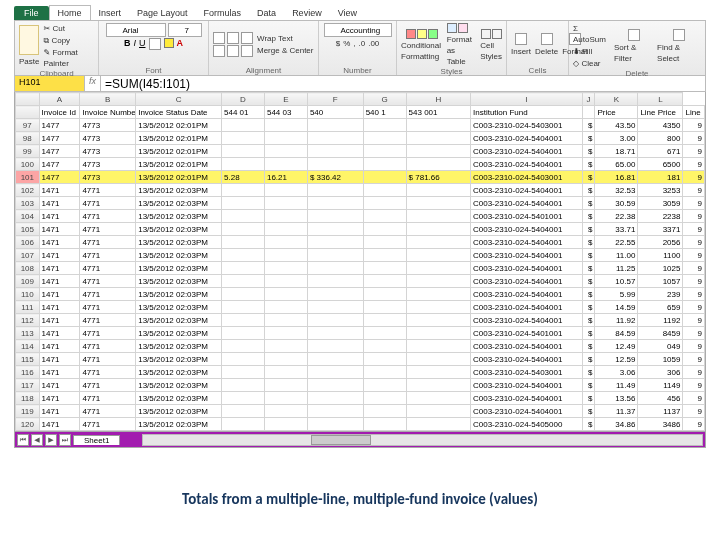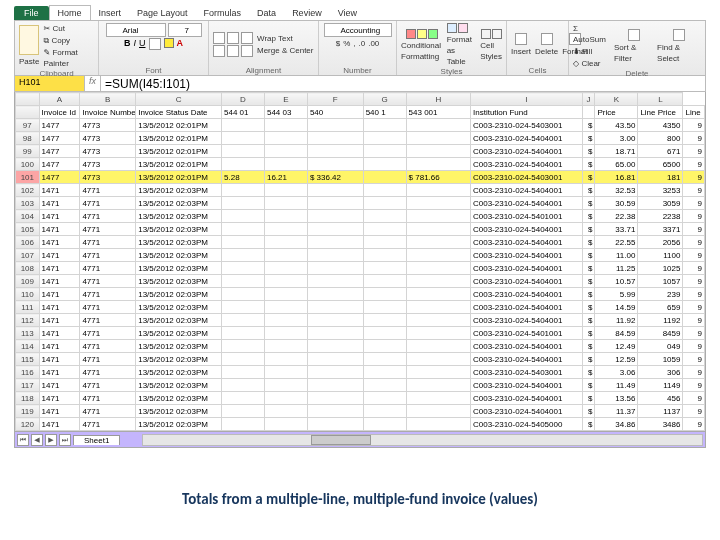--- a/index.html
+++ b/index.html
@@ -36,21 +36,21 @@
 .grid { border: 1px solid #aaa; border-top: none; }
 table { border-collapse: collapse; width: 100%; table-layout: fixed; }
 th, td { border: 1px solid #d4d4d4; font-size: 8px; padding: 0 2px; height: 13px; overflow: hidden; white-space: nowrap; }
 th { background: linear-gradient(#f7f7f7,#e6e6e6); font-weight: normal; text-align: center; color: #444; }
 th.row { width: 22px; }
 tr.sel td { background: #fff568; }
 tr.sel th.row { background: #fca5a5; }
 td.r { text-align: right; }
 
 
-.sheettabs { display: flex; align-items: center; height: 16px; border: 1px solid #aaa; border-top: none; background: #c4b5fd; gap: 2px; padding: 0 2px;}
+.sheettabs { display: flex; align-items: center; height: 16px; border: 1px solid #aaa; border-top: none; background: #a21caf; gap: 2px; padding: 0 2px;}
 .navbtn { width: 12px; height: 12px; border: 1px solid #999; background: #fff; font-size: 7px; text-align:center; line-height:10px; color:#555;}
 .sheet { background: #fff; border: 1px solid #999; border-bottom: none; padding: 0 10px; font-size: 8px; }
 .hscroll { flex: 1; height: 12px; margin-left: 20px; background: #e6e6e6; border: 1px solid #bbb; position: relative; }
 .hscroll .thumb { position: absolute; left: 30%; width: 60px; height: 100%; background: #ccc; border: 1px solid #999;}
 
 
 .caption { text-align: center; color: #17365d; font-weight: bold; font-family: Calibri, sans-serif; font-size: 15px; margin-top: 42px; }
 </style>
 </head>
 <body>

